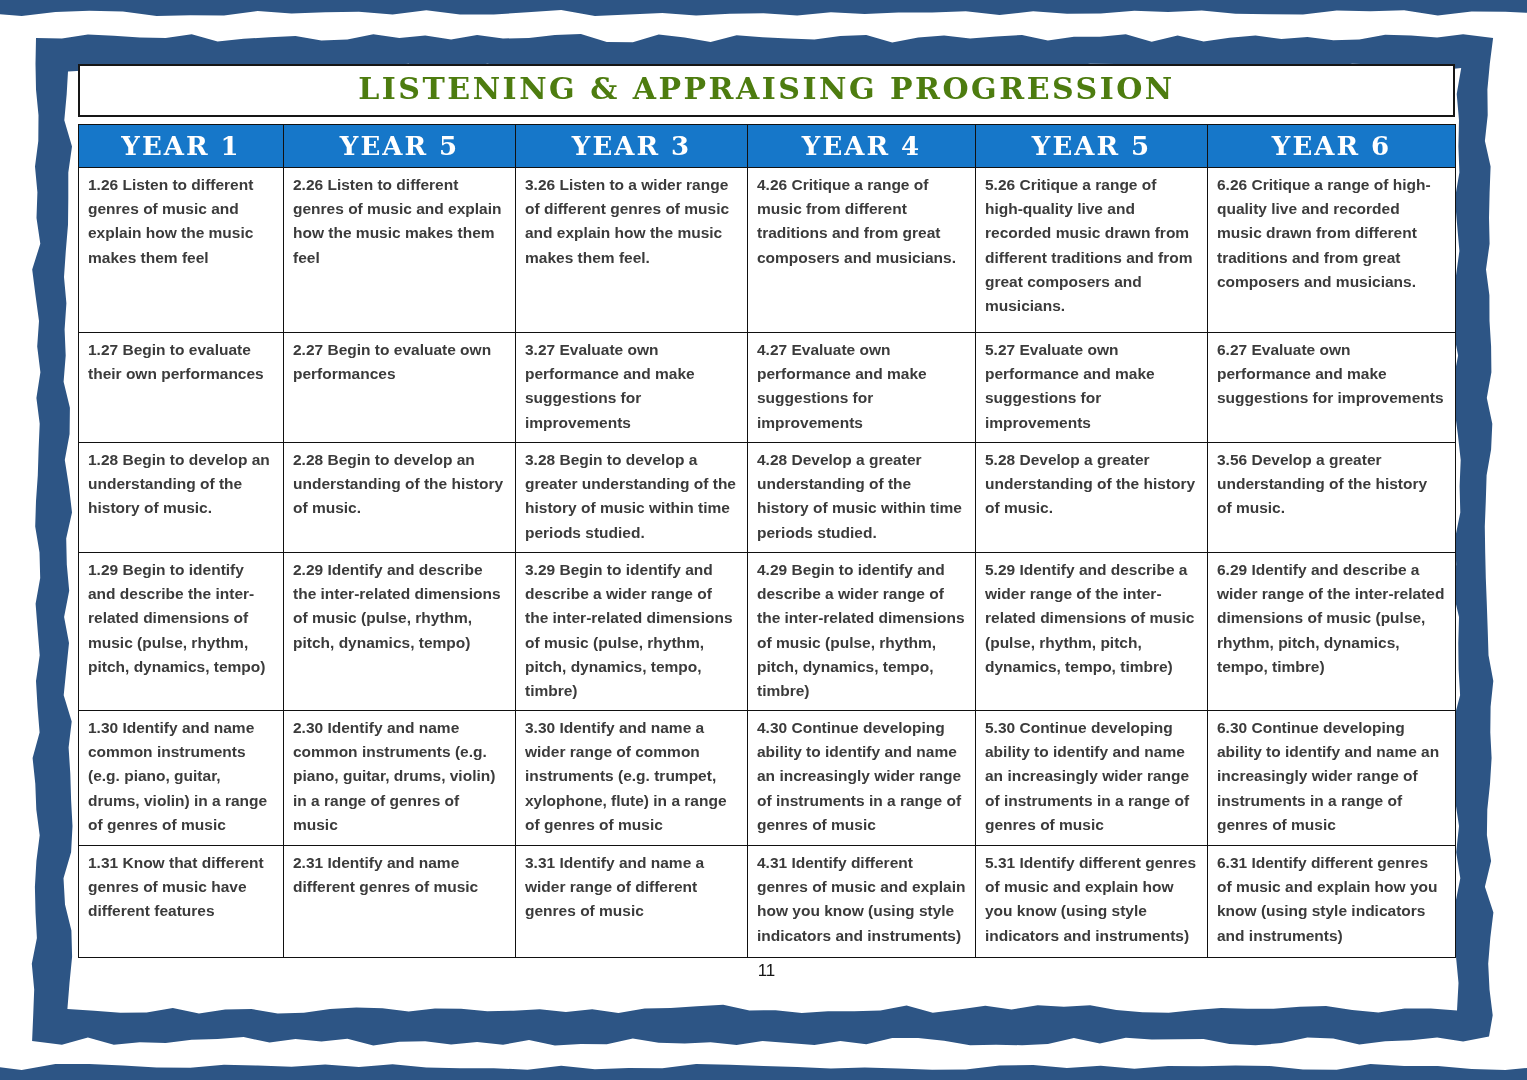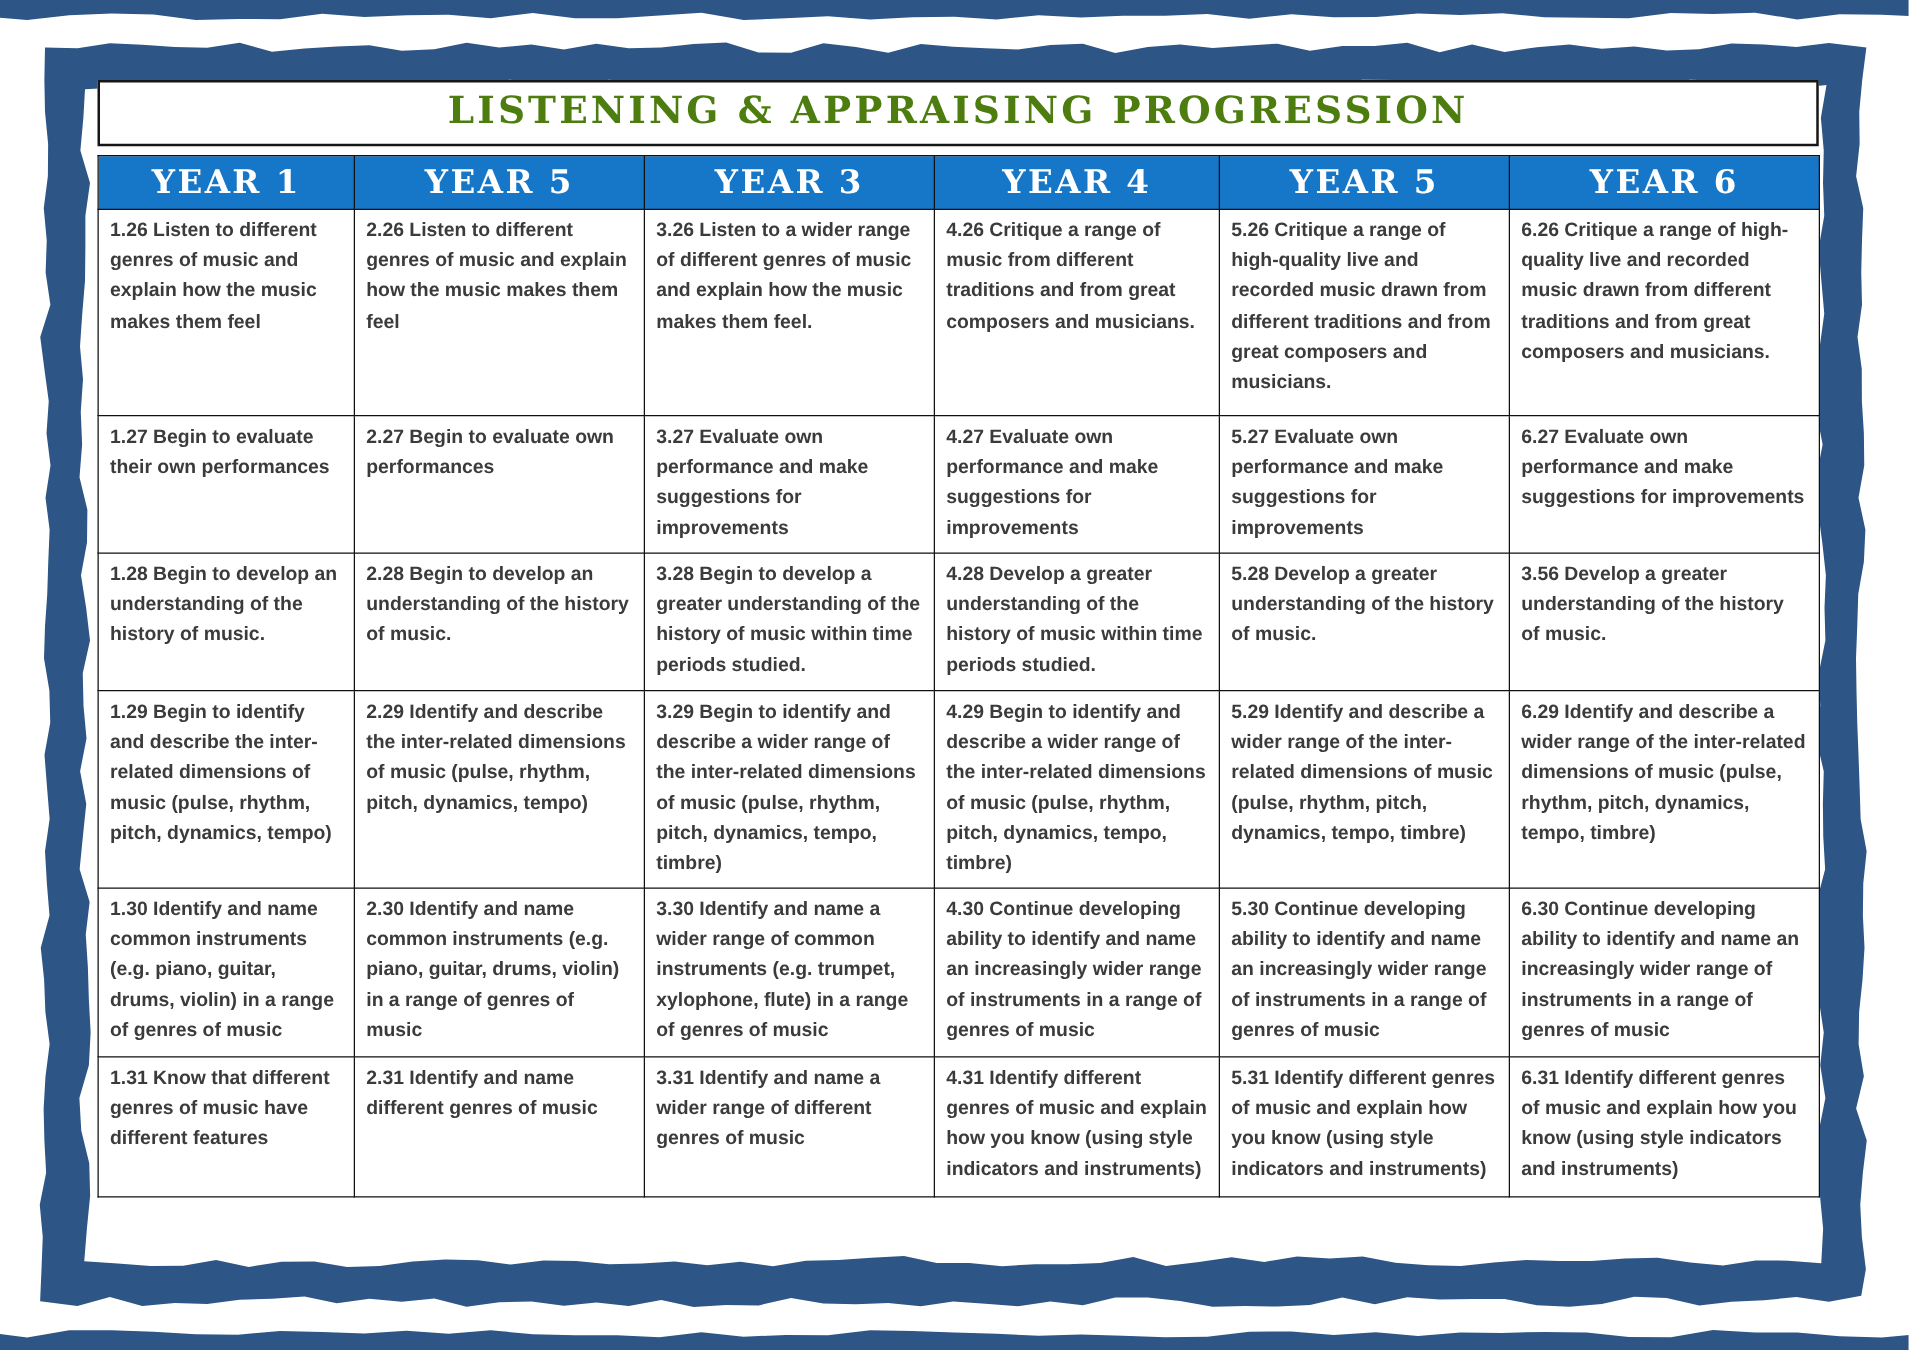--- a/index.html
+++ b/index.html
@@ -106,14 +106,15 @@
           <td>1.31 Know that different genres of music have different features</td>
           <td>2.31 Identify and name different genres of music</td>
           <td>3.31 Identify and name a wider range of different genres of music</td>
           <td>4.31 Identify different genres of music and explain how you know (using style indicators and instruments)</td>
           <td>5.31 Identify different genres of music and explain how you know (using style indicators and instruments)</td>
           <td>6.31 Identify different genres of music and explain how you know (using style indicators and instruments)</td>
         </tr>
       </tbody>
     </table>
 
+    <div class="page-num">11</div>
   </div>
 </div>
 
 </body></html>

